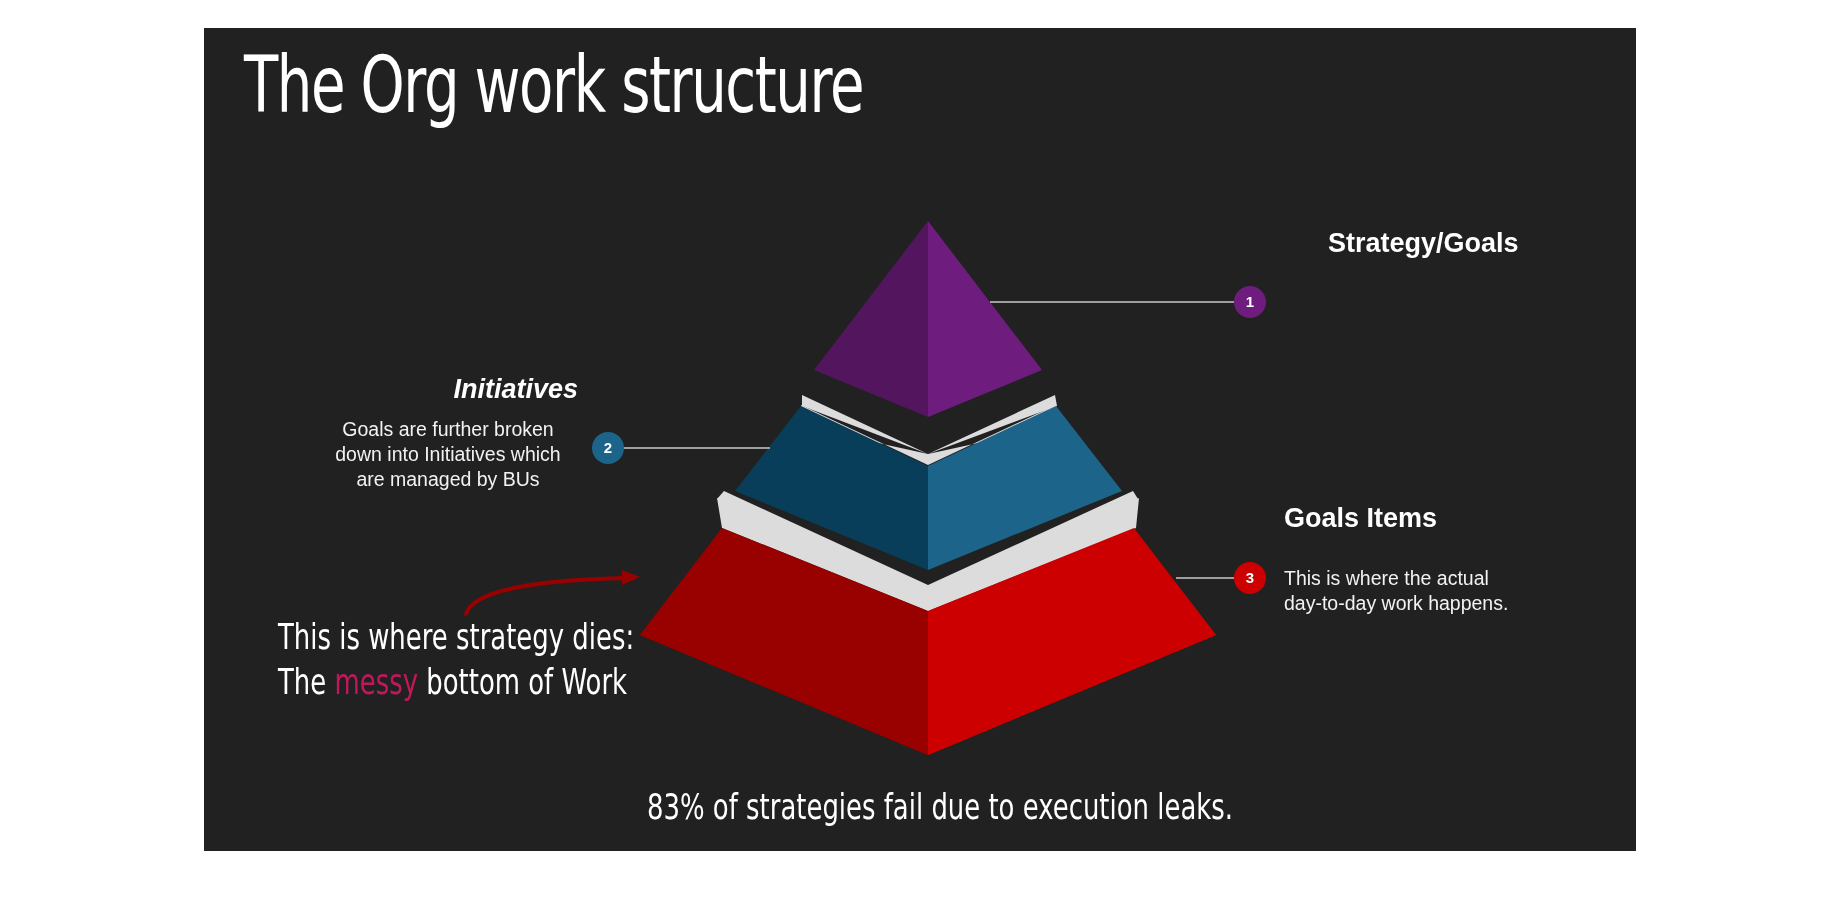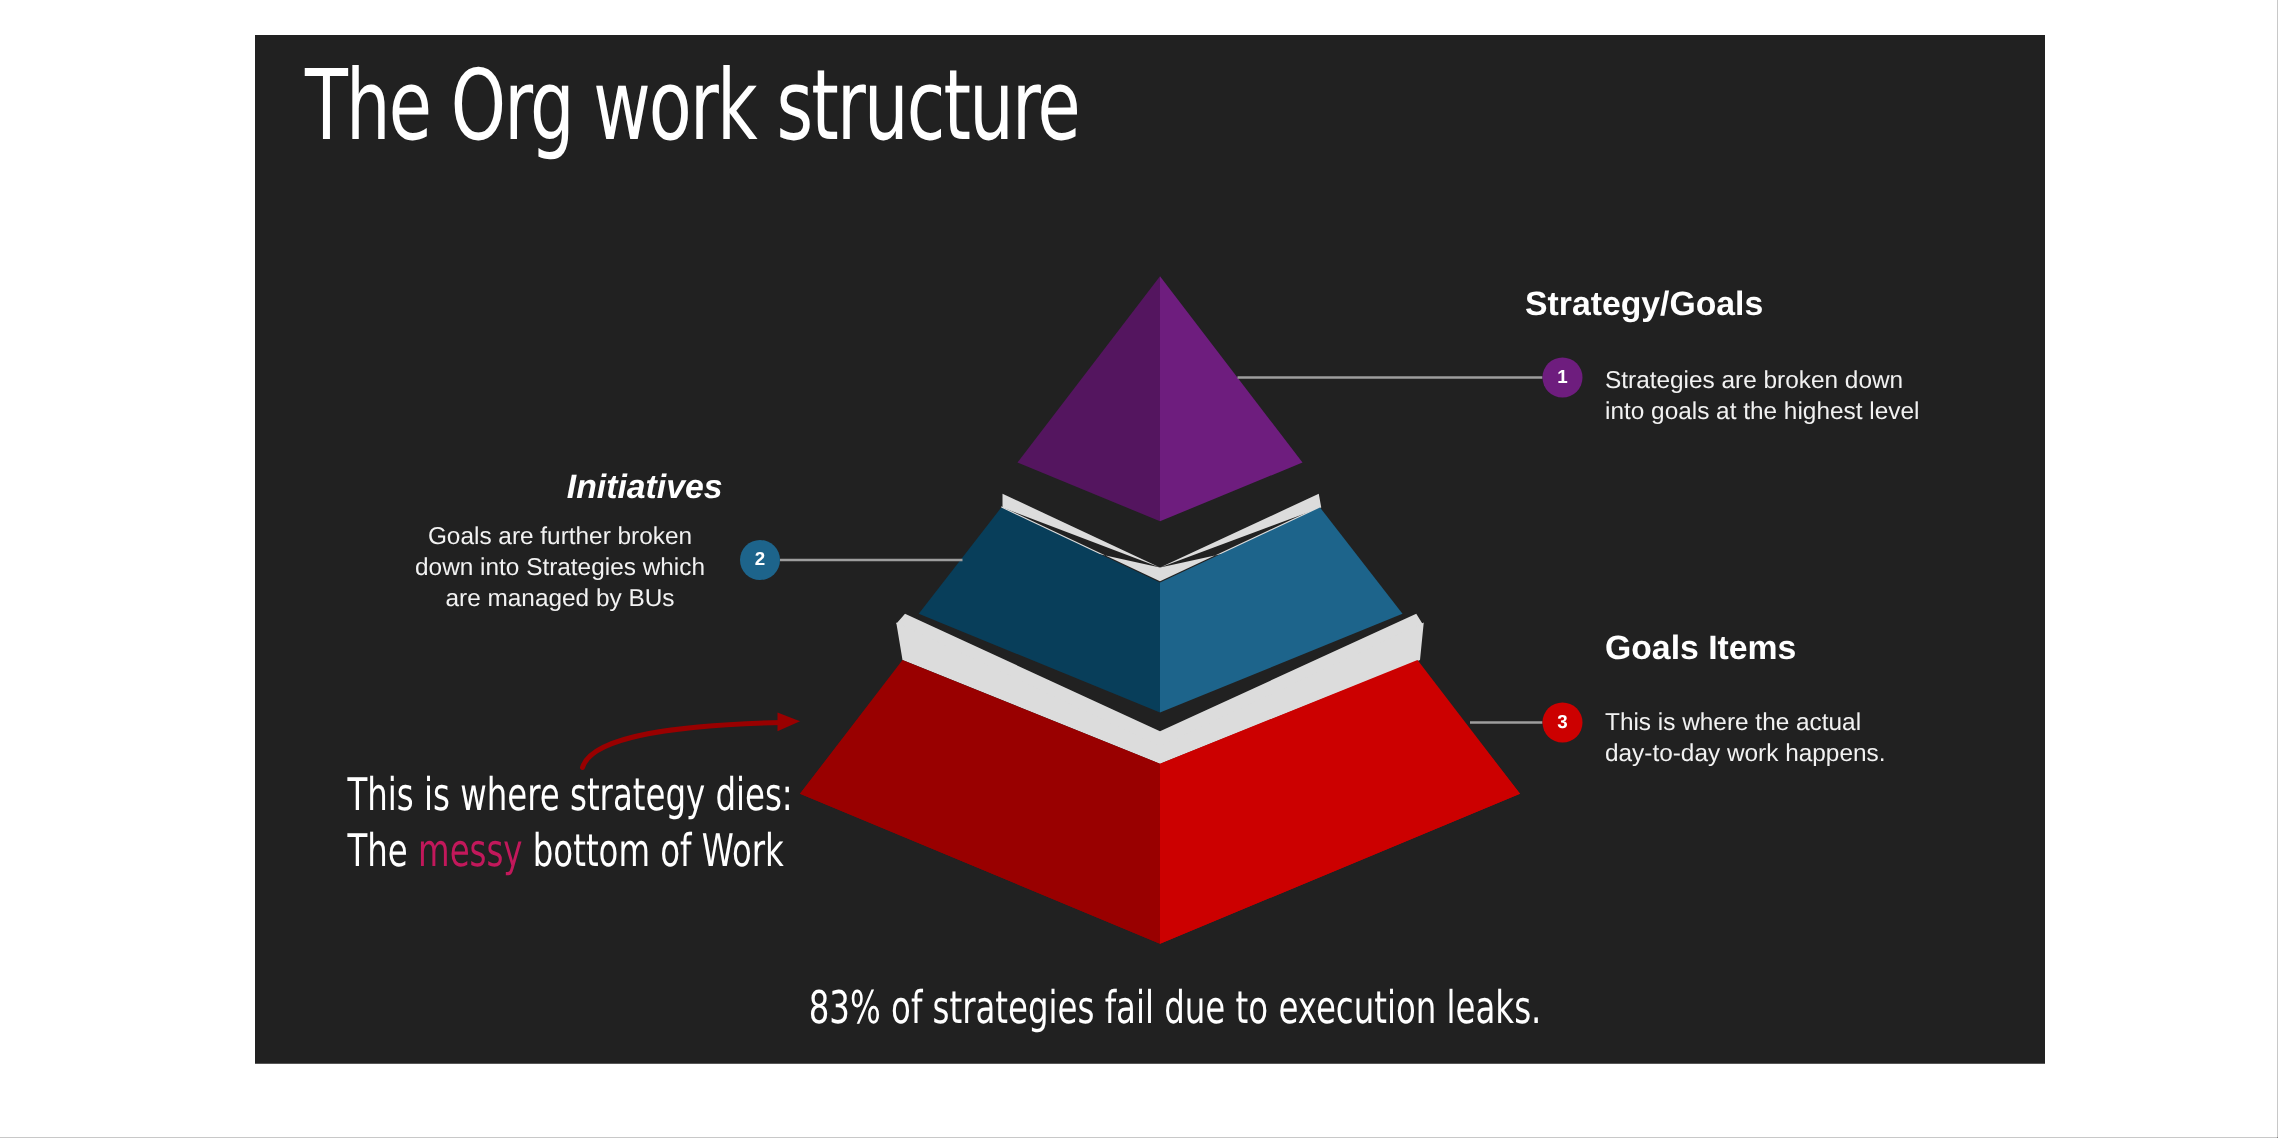--- a/index.html
+++ b/index.html
@@ -73,31 +73,27 @@
     <line x1="420" y1="420" x2="566" y2="420" stroke="#9e9e9e" stroke-width="2"></line>
     <line x1="972" y1="550" x2="1030" y2="550" stroke="#9e9e9e" stroke-width="2"></line>
 
     <g>
       <path d="M 262,586 C 270,560 340,552 422,550" fill="none" stroke="#990000" stroke-width="4" stroke-linecap="round"></path>
       <polygon points="418,542 436,549 418,557" fill="#990000"></polygon>
     </g>
   </svg>
 
   <div class="badge" style="left:1030px; top:258px; background:#6e1d7e;">1</div>
-  <div class="h" style="left:1016px; top:200px;">Strategy/Goals</div>
-  <div class="d" style="left:1080px; top:264px;">
-    <div>Strategies are broken down</div>
-    <div>into goals at the highest level</div>
-  </div>
+  <div class="h" style="left:1124px; top:200px;">Strategy/Goals</div>
 
   <div class="badge" style="left:388px; top:404px; background:#1d648b;">2</div>
   <div class="h" style="right:1058px; top:346px; text-align:right;font-style:italic;">Initiatives</div>
   <div class="d" style="right:1058px; top:389px; text-align:center; width:260px;">
     <div>Goals are further broken</div>
-    <div>down into Strategies which</div>
+    <div>down into Initiatives which</div>
     <div>are managed by BUs</div>
   </div>
 
   <div class="badge" style="left:1030px; top:534px; background:#cc0000;">3</div>
   <div class="h" style="left:1080px; top:475px;">Goals Items</div>
   <div class="d" style="left:1080px; top:538px;">
     <div>This is where the actual</div>
     <div>day-to-day work happens.</div>
   </div>
 

